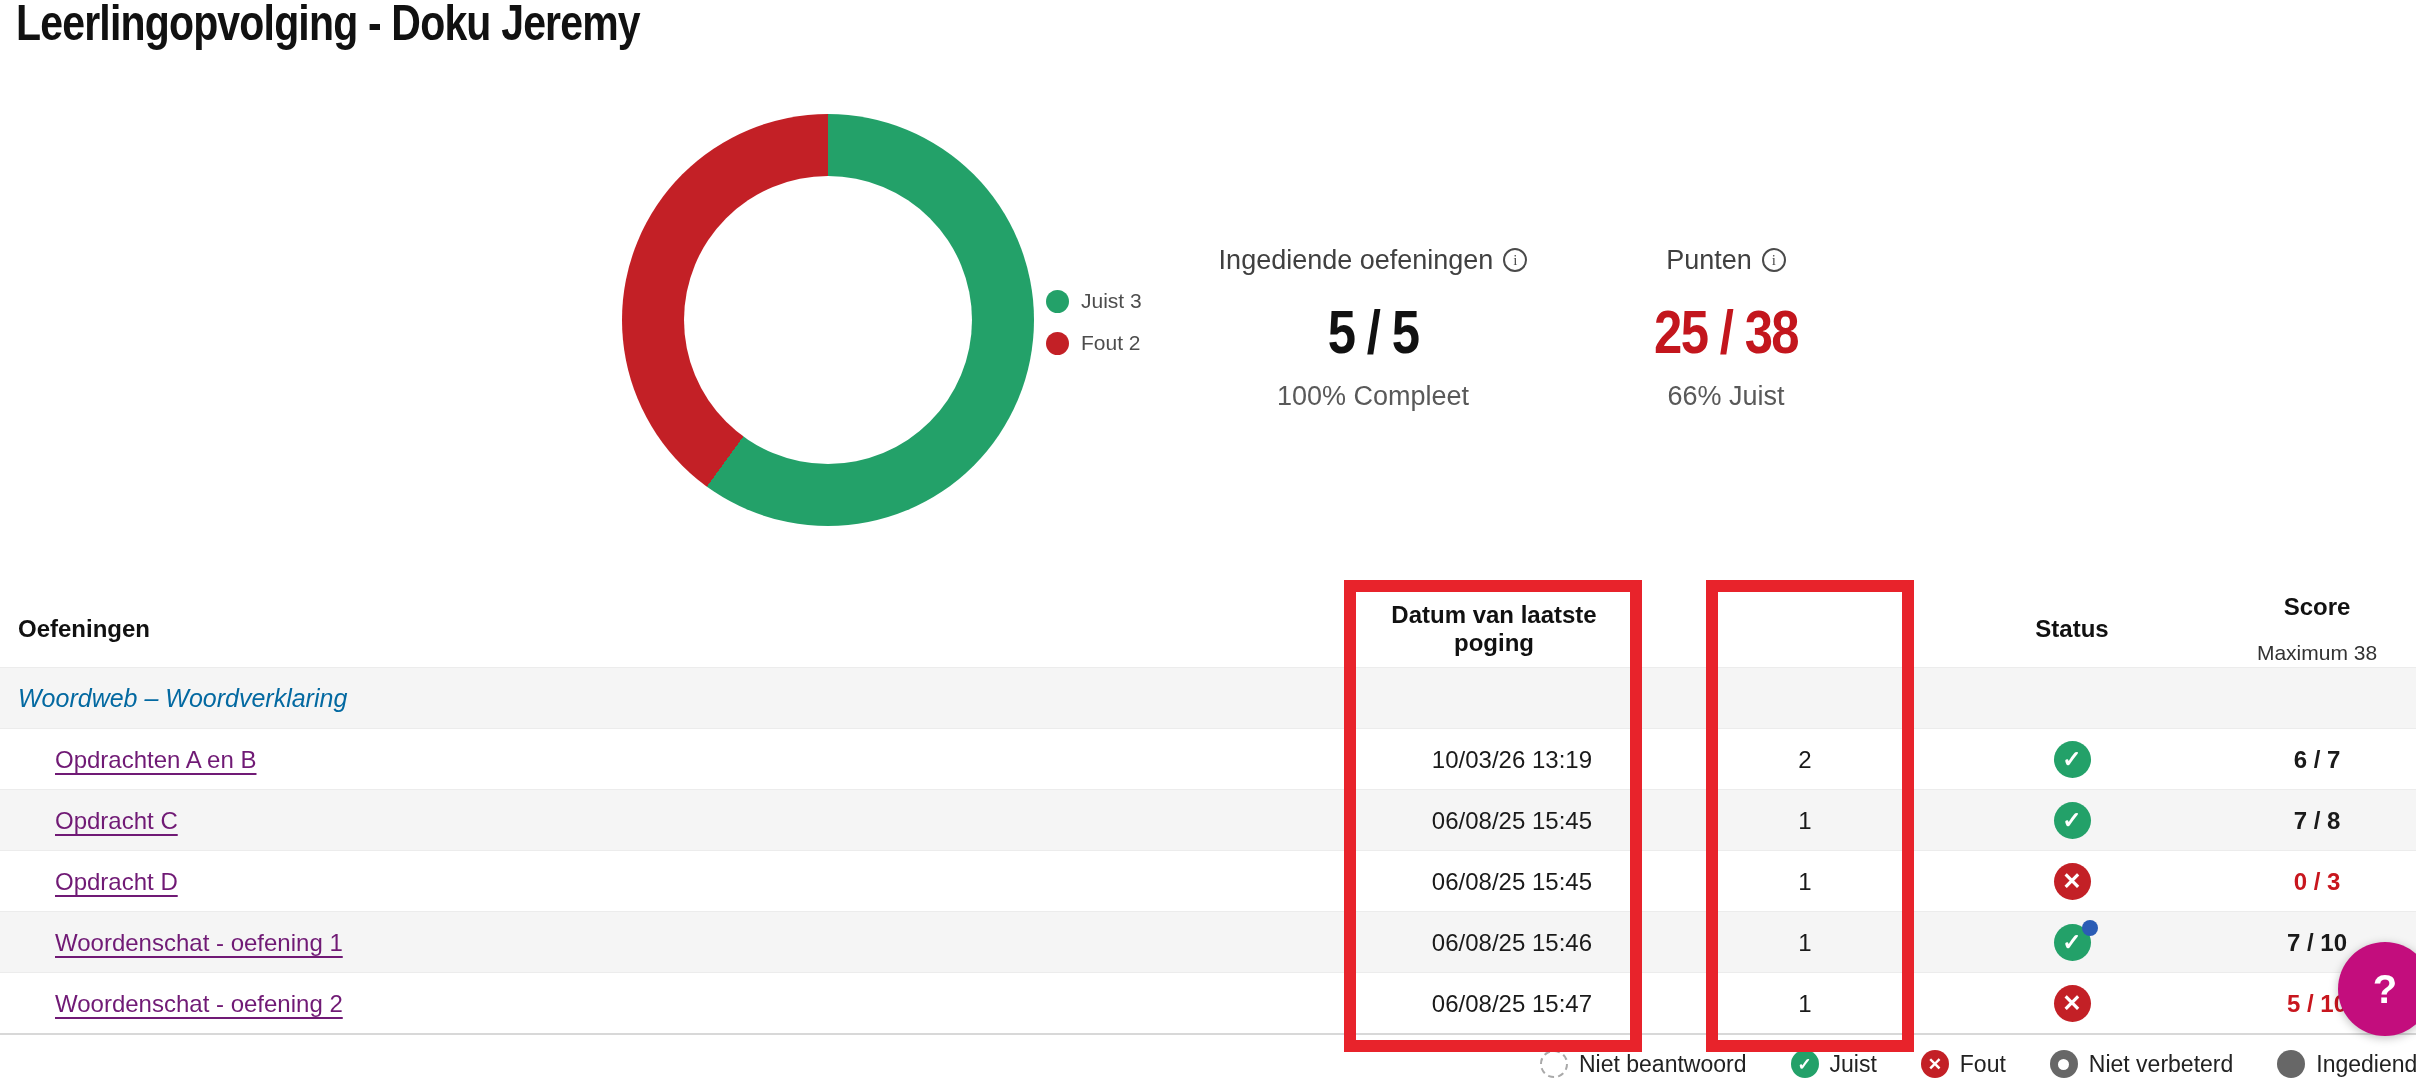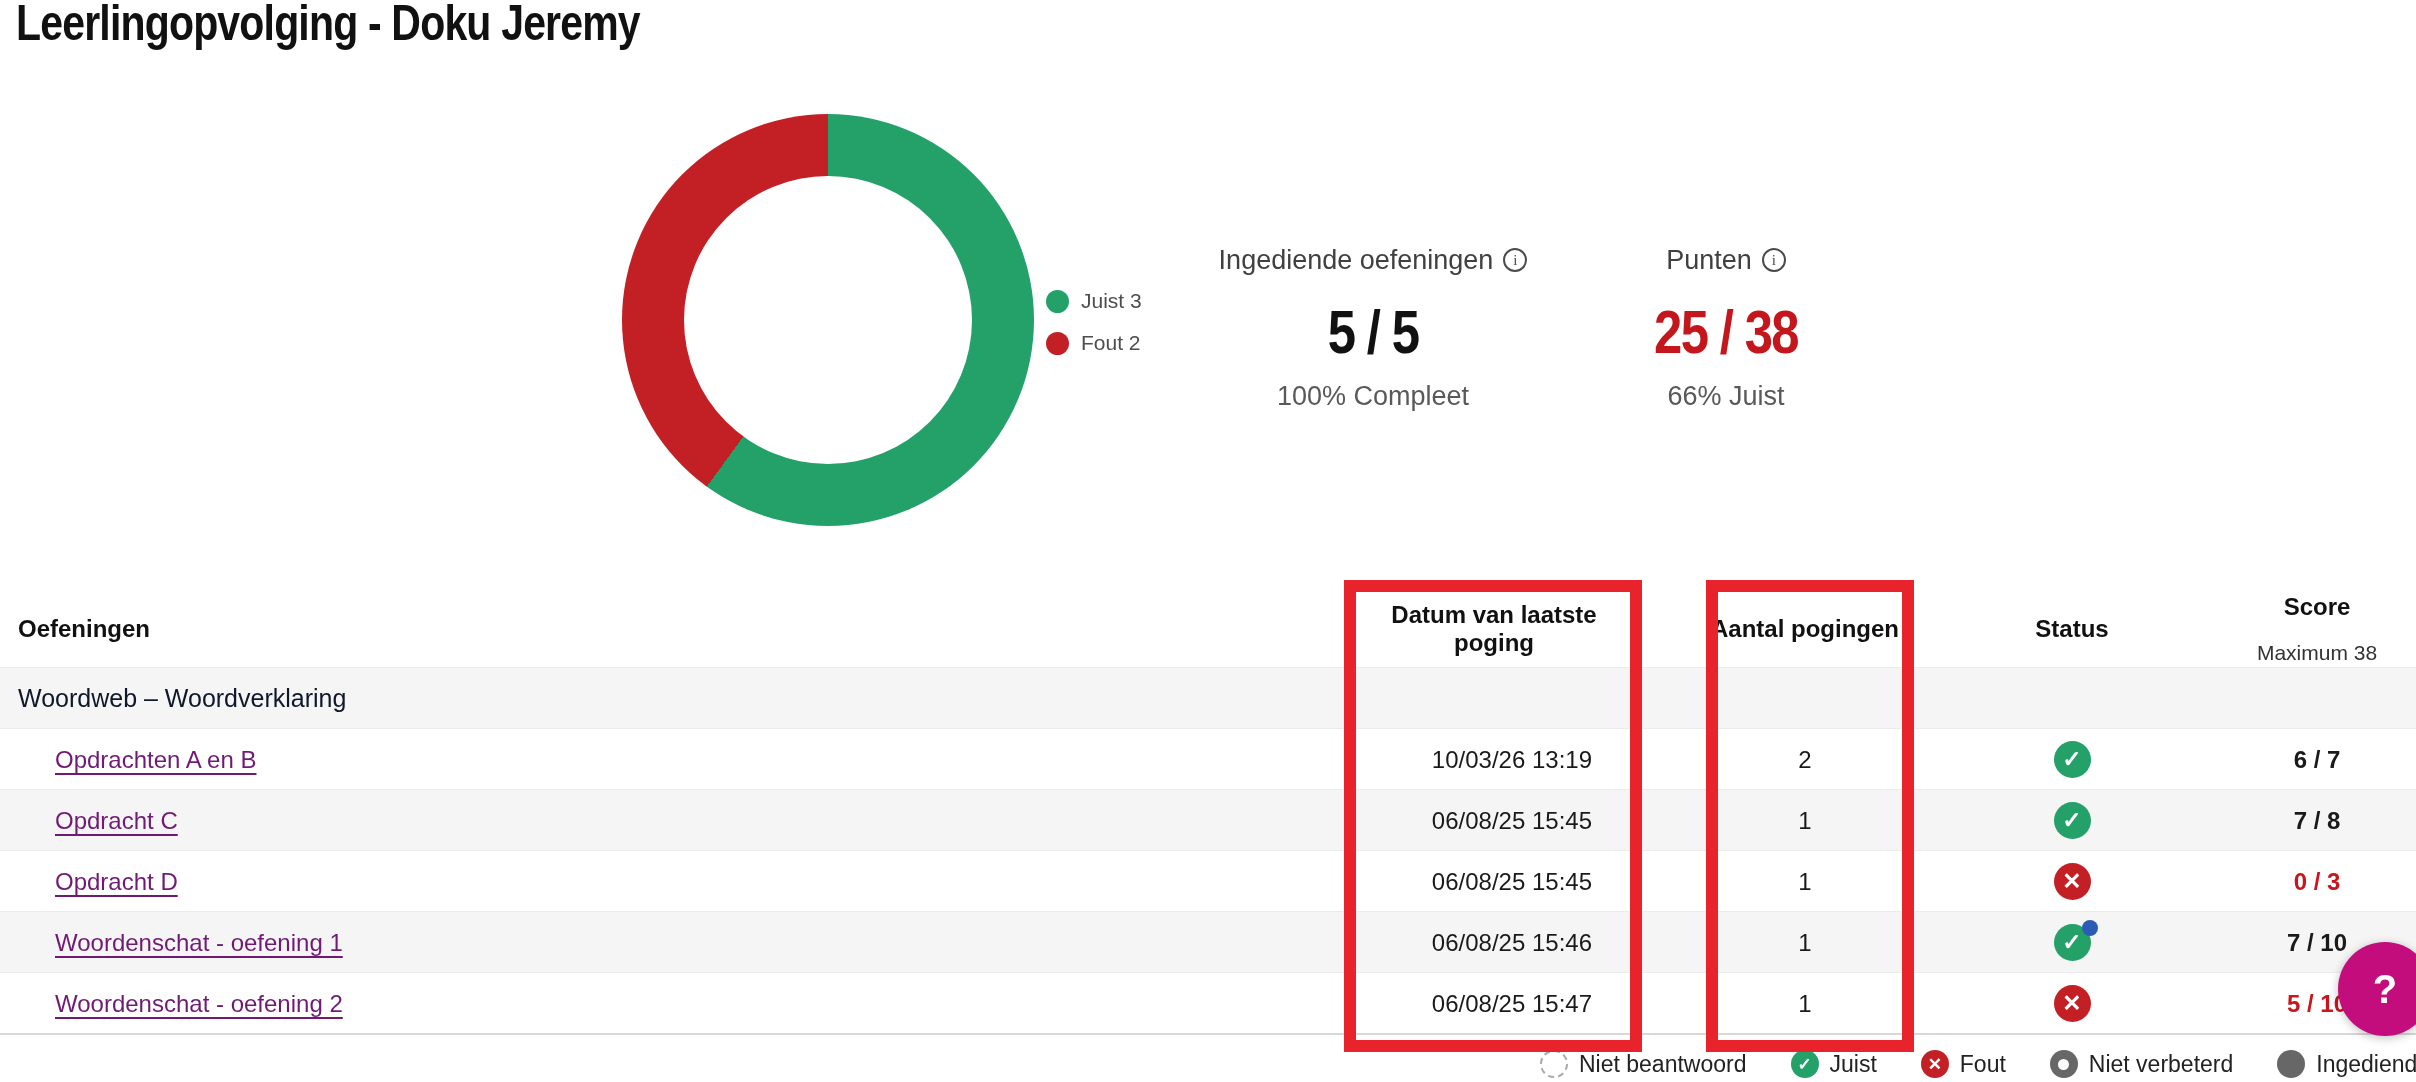--- a/index.html
+++ b/index.html
@@ -44,21 +44,21 @@
   .h-att   { left:1705px; width:200px; justify-content:center; text-align:center; }
   .h-stat  { left:2022px; width:100px; justify-content:center; }
   .h-score { left:2212px; width:210px; justify-content:center; text-align:center; flex-direction:column; }
   .h-score .sub { font-weight:normal; font-size:21px; color:#333; margin-top:20px; }
 
   .trow { position:absolute; left:0; width:2416px; height:61px; border-top:1px solid #ececec; }
   .trow.gray { background:#f5f5f5; }
   .table-bottom { position:absolute; left:0; top:1033px; width:2416px; border-top:2px solid #d8d8d8; }
 
   .cell { position:absolute; top:0; height:61px; display:flex; align-items:center; font-size:24px; }
-  .c-group { left:18px; color:#0f172a; font-size:25px; }
+  .c-group { left:18px; color:#0369a1; font-size:25px;font-style:italic; }
   .c-name  { left:55px; }
   .c-name a { color:#701a75; text-decoration:underline; text-decoration-thickness:2px; text-underline-offset:5px; }
   .c-date  { left:1352px; width:240px; justify-content:flex-end; color:#1a1a1a; }
   .c-att   { left:1705px; width:200px; justify-content:center; color:#1a1a1a; }
   .c-stat  { left:2022px; width:100px; justify-content:center; }
   .c-score { left:2222px; width:190px; justify-content:center; font-weight:bold; }
   .c-score.fail { color:#C8161E; }
 
   .sicon { position:relative; width:37px; height:37px; border-radius:50%; display:flex;
            align-items:center; justify-content:center; color:#fff; font-size:23px; font-weight:bold; }
@@ -123,21 +123,20 @@
     <div class="stat-label">
       <span>Punten</span>
       <span class="info-icon">i</span>
     </div>
     <div class="stat-value red">25 / 38</div>
     <div class="stat-sub">66% Juist</div>
   </div>
 
   <div class="thead-cell h-oef">Oefeningen</div>
   <div class="thead-cell h-date">Datum van laatste poging</div>
-  <div class="thead-cell h-att">Aantal pogingen</div>
   <div class="thead-cell h-stat">Status</div>
   <div class="thead-cell h-score">
     <span>Score</span>
     <span class="sub">Maximum 38</span>
   </div>
 
   <div class="trow gray" style="top:667px;">
     <div class="cell c-group">Woordweb – Woordverklaring</div>
   </div>
 

